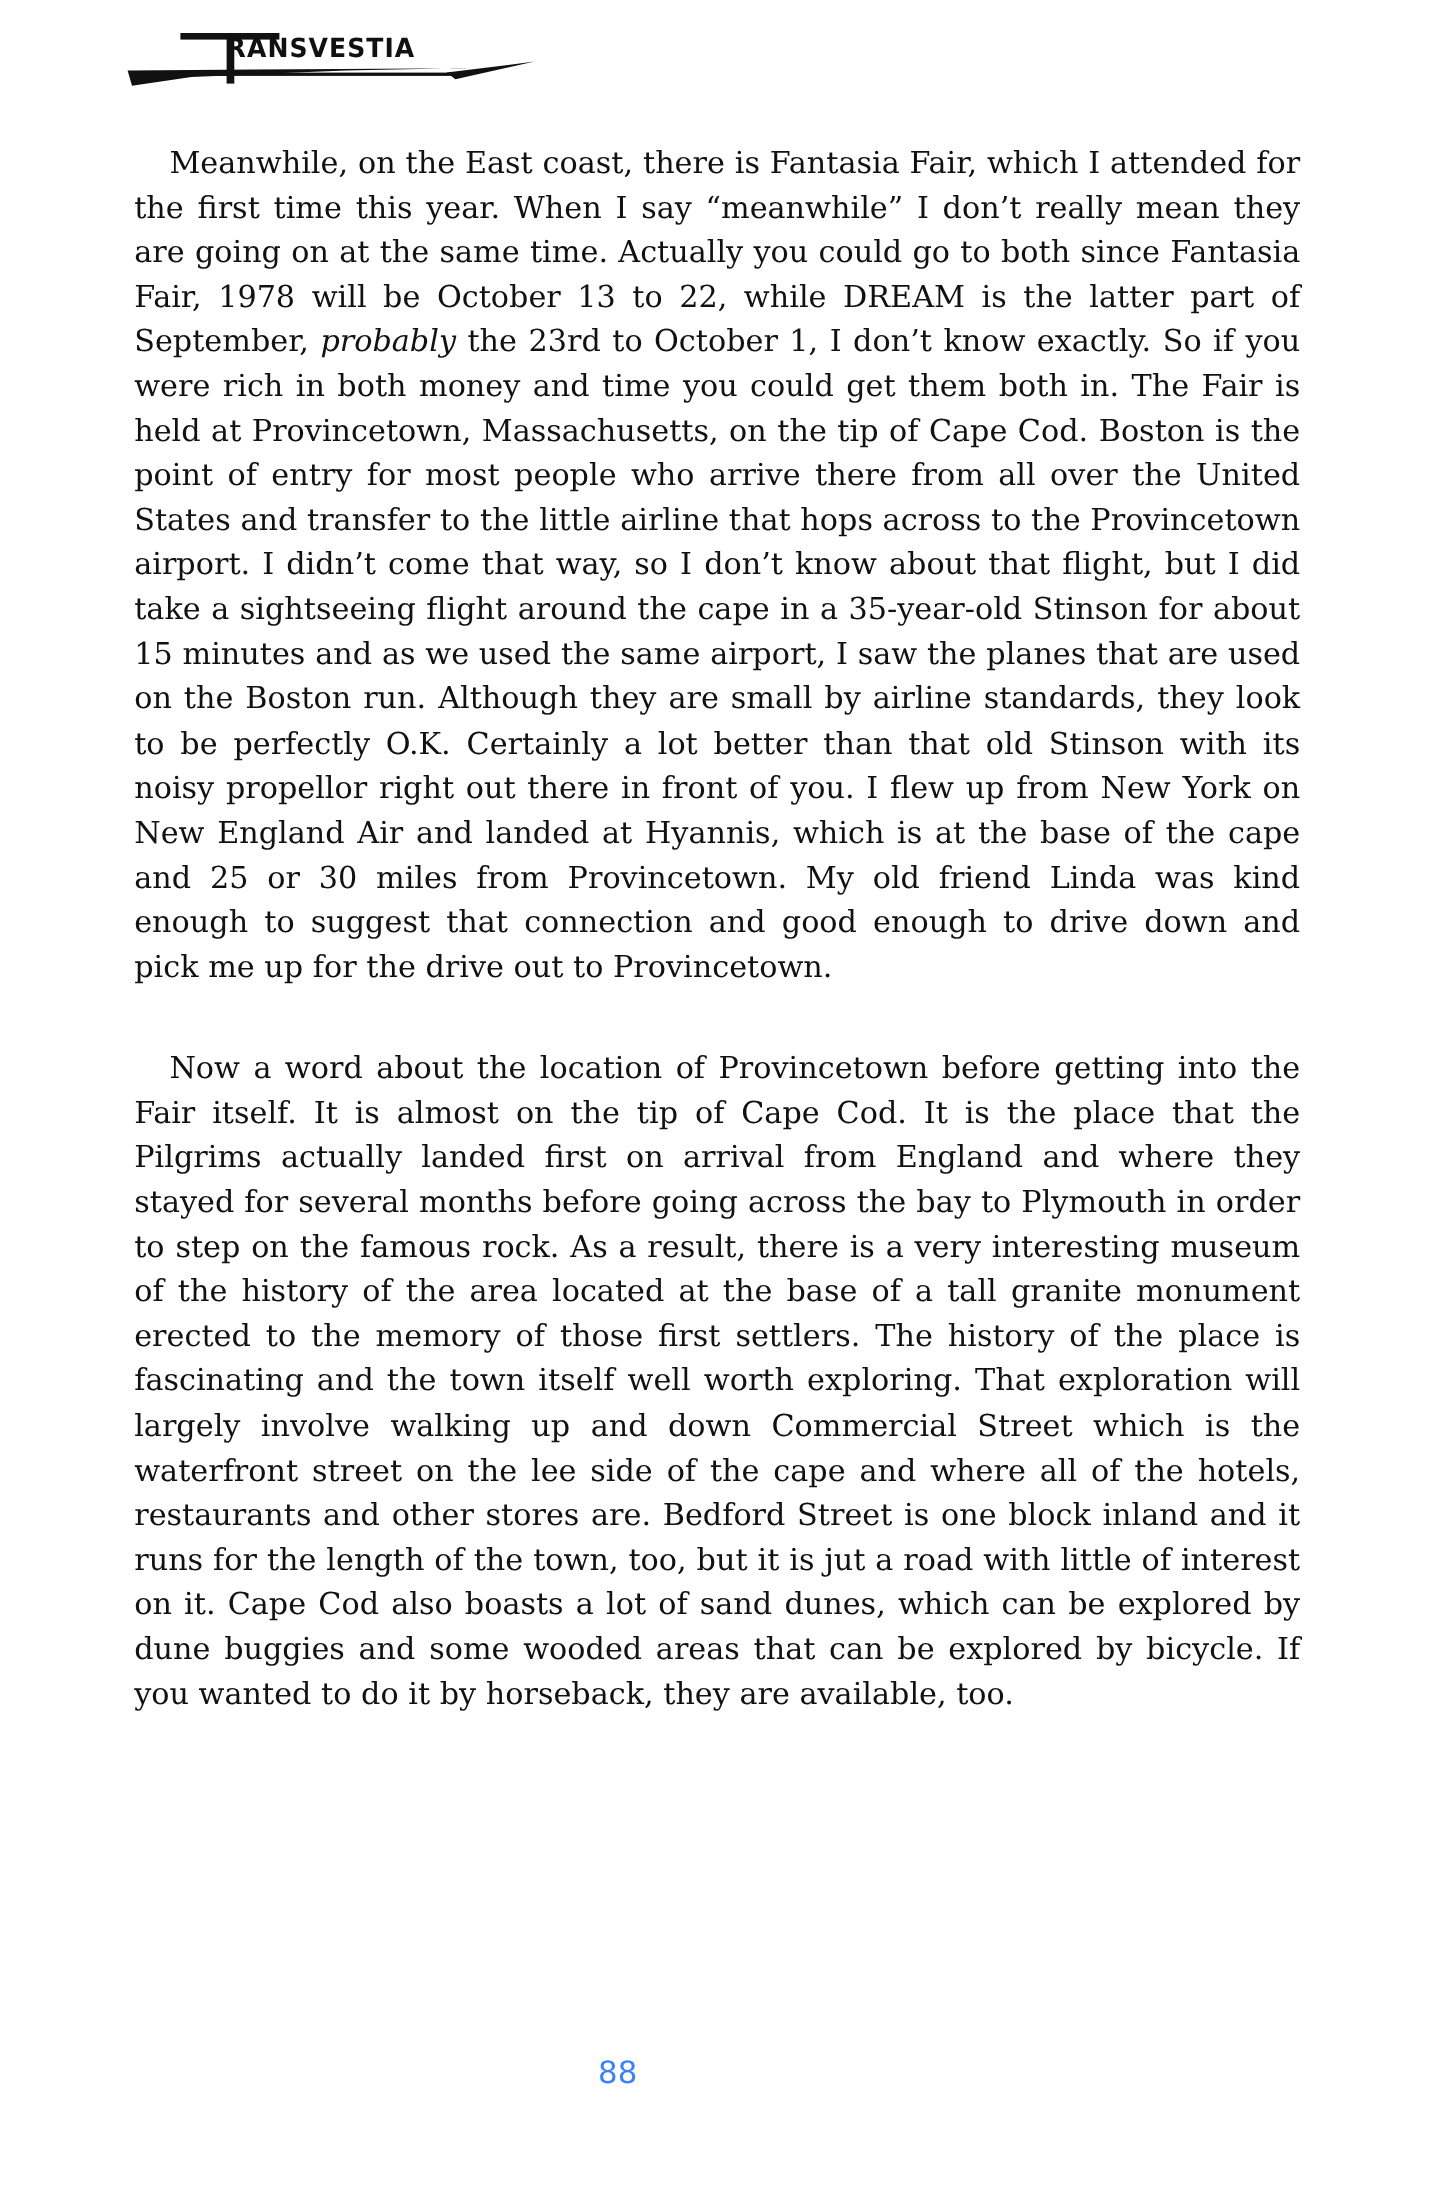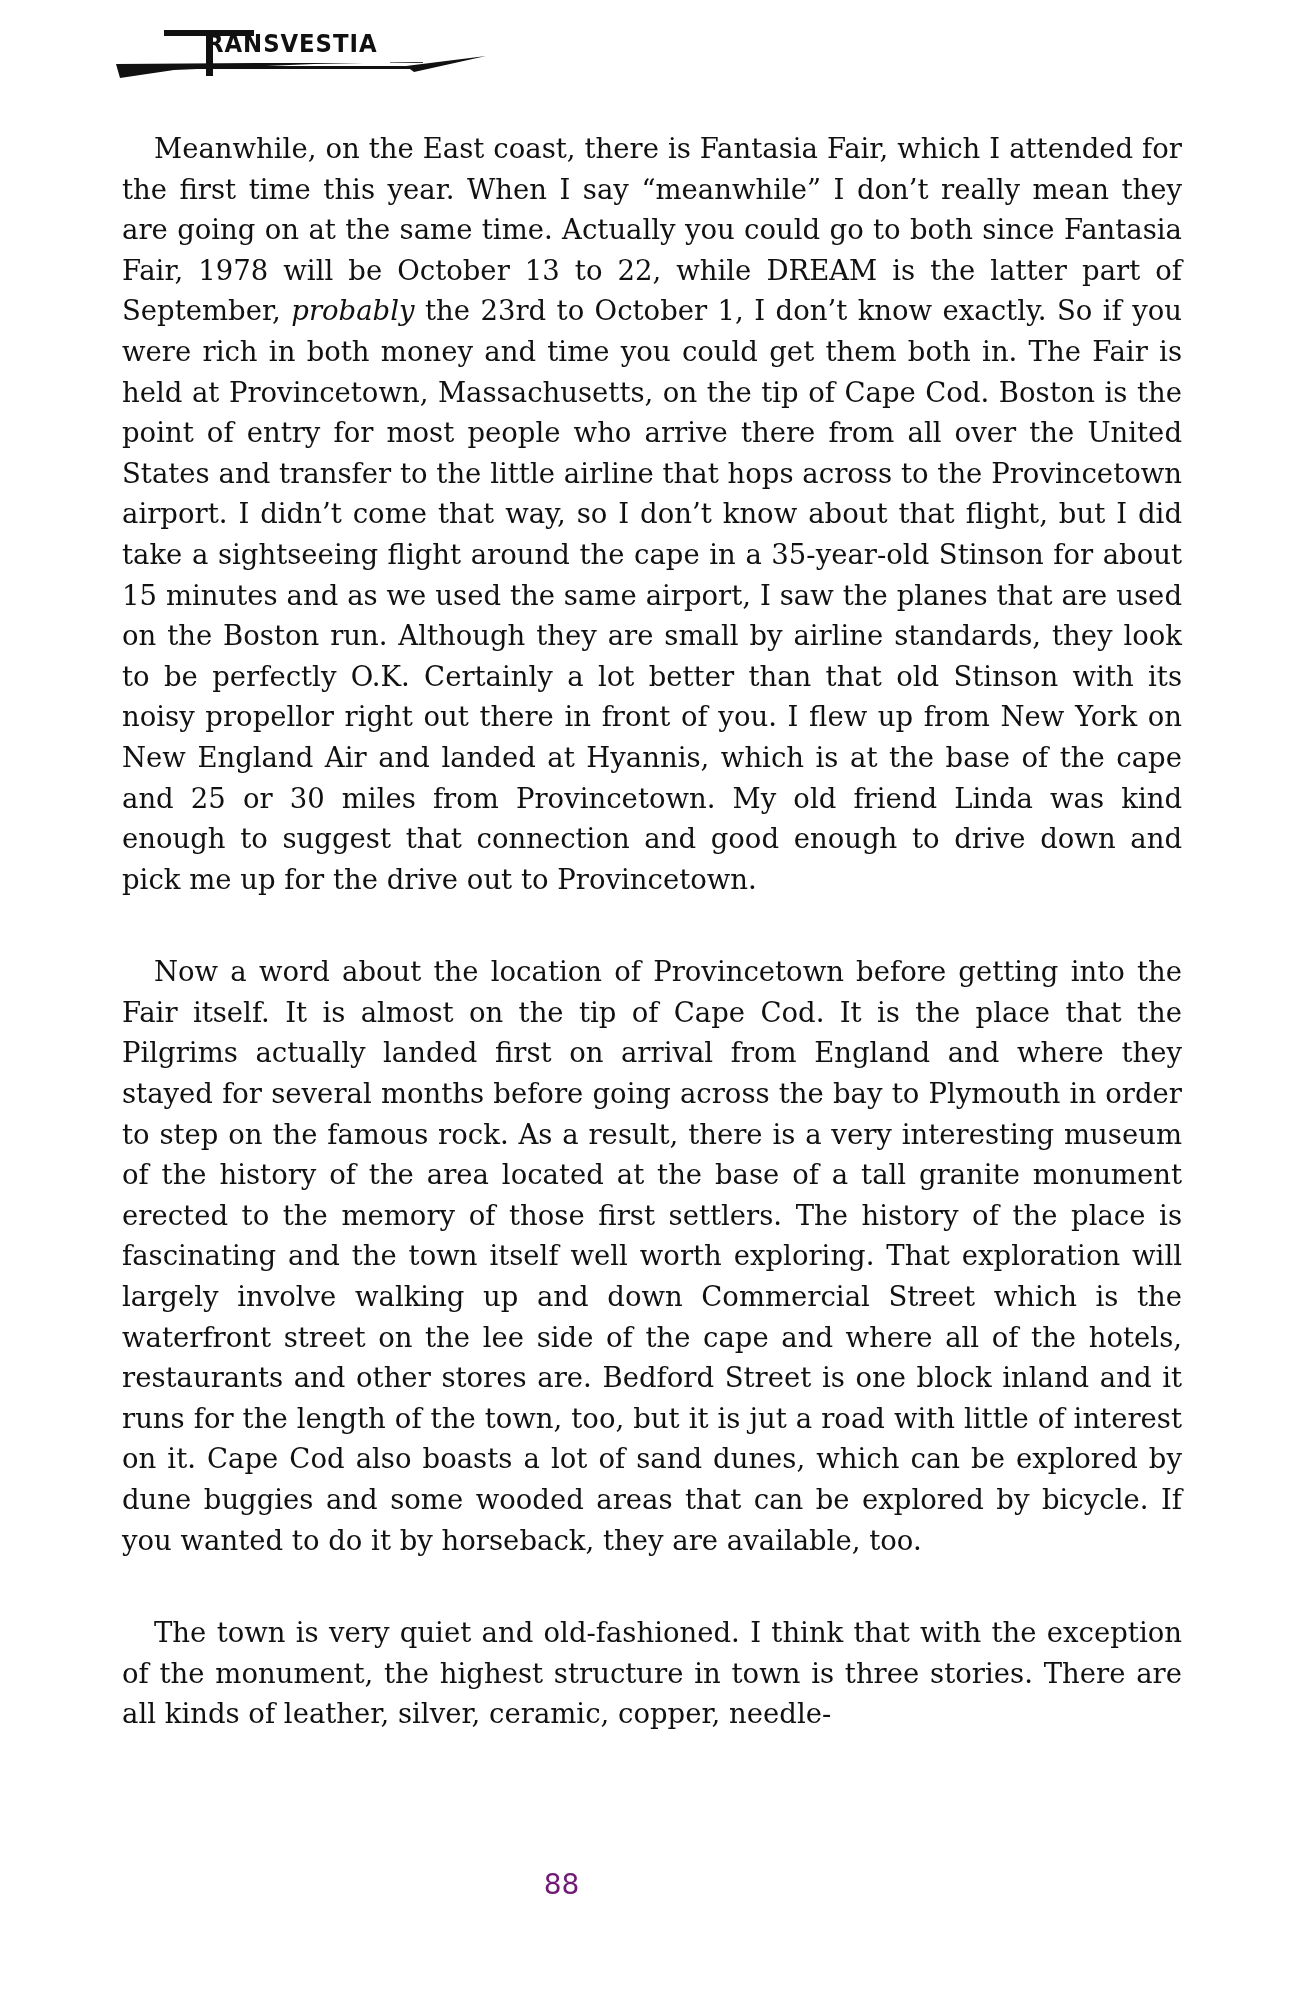--- a/index.html
+++ b/index.html
@@ -13,21 +13,21 @@
   .page {
     position:absolute; left:122px; top:128px; width:1060px;
     font-family:"DejaVu Serif", serif; font-size:27.5px; line-height:40.6px;
     text-align:justify; color:#111;
   }
   .page p { margin:0; text-indent:32px; }
   .page p + p { margin-top:52px; }
   .page em { font-style:italic; }
   .page-number {
     position:absolute; left:0; width:1123px; top:1868px; text-align:center;
-    font-family:"DejaVu Sans", sans-serif; font-size:28px; color:#701a75;
+    font-family:"DejaVu Sans", sans-serif; font-size:28px; color:#3b82f6;
   }
 </style>
 </head>
 <body>
 
 <div class="header-logo">
   <svg width="380" height="70" viewBox="0 0 380 70">
 
     <rect x="50" y="16" width="90" height="6" fill="#111"></rect>
 
@@ -37,16 +37,15 @@
     <rect x="40" y="52" width="270" height="3" fill="#111"></rect>
 
     <path d="M292 58 L372 48 L300 64 Z" fill="#111" transform="translate(0,-6)"></path>
   </svg>
   <span class="logo-text">RANSVESTIA</span>
 </div>
 
 <div class="page">
   <p><span>Meanwhile, on the East coast, there is Fantasia Fair, which I attended for the first time this year. When I say “meanwhile” I don’t really mean they are going on at the same time. Actually you could go to both since Fantasia Fair, 1978 will be October 13 to 22, while DREAM is the latter part of September, </span><em>probably</em><span> the 23rd to October 1, I don’t know exactly. So if you were rich in both money and time you could get them both in. The Fair is held at Provincetown, Massachusetts, on the tip of Cape Cod. Boston is the point of entry for most people who arrive there from all over the United States and transfer to the little airline that hops across to the Provincetown airport. I didn’t come that way, so I don’t know about that flight, but I did take a sightseeing flight around the cape in a 35-year-old Stinson for about 15 minutes and as we used the same airport, I saw the planes that are used on the Boston run. Although they are small by airline standards, they look to be perfectly O.K. Certainly a lot better than that old Stinson with its noisy propellor right out there in front of you. I flew up from New York on New England Air and landed at Hyannis, which is at the base of the cape and 25 or 30 miles from Provincetown. My old friend Linda was kind enough to suggest that connection and good enough to drive down and pick me up for the drive out to Provincetown.</span></p>
   <p>Now a word about the location of Provincetown before getting into the Fair itself. It is almost on the tip of Cape Cod. It is the place that the Pilgrims actually landed first on arrival from England and where they stayed for several months before going across the bay to Plymouth in order to step on the famous rock. As a result, there is a very interesting museum of the history of the area located at the base of a tall granite monument erected to the memory of those first settlers. The history of the place is fascinating and the town itself well worth exploring. That exploration will largely involve walking up and down Commercial Street which is the waterfront street on the lee side of the cape and where all of the hotels, restaurants and other stores are. Bedford Street is one block inland and it runs for the length of the town, too, but it is jut a road with little of interest on it. Cape Cod also boasts a lot of sand dunes, which can be explored by dune buggies and some wooded areas that can be explored by bicycle. If you wanted to do it by horseback, they are available, too.</p>
-  <p>The town is very quiet and old-fashioned. I think that with the exception of the monument, the highest structure in town is three stories. There are all kinds of leather, silver, ceramic, copper, needle-</p>
 </div>
 
 <div class="page-number">88</div>
 
 </body></html>

